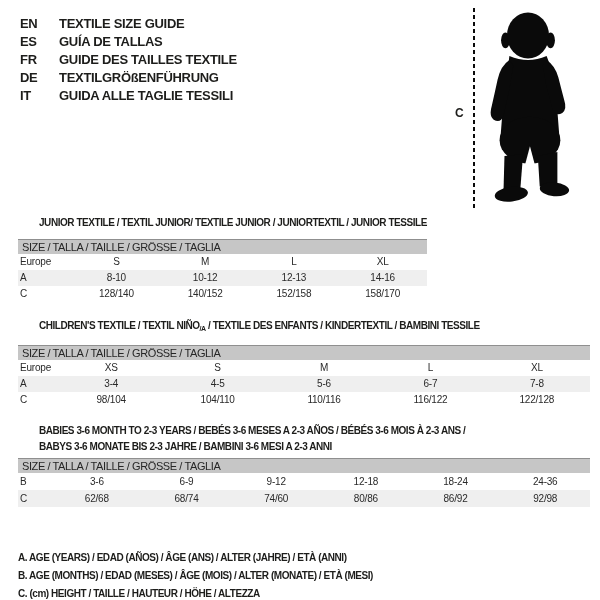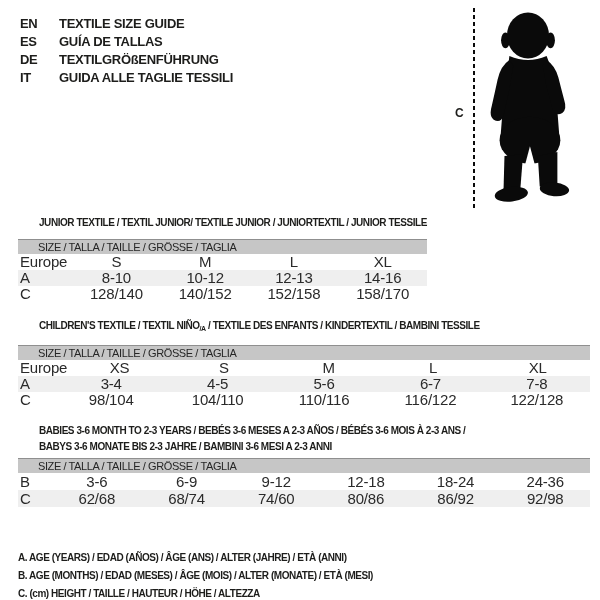--- a/index.html
+++ b/index.html
@@ -37,23 +37,23 @@
 
   
   .tbl{position:absolute;left:18px;}
   #table0{top:239px;width:409px;}
   #table1{top:345px;width:572px;}
   #table2{top:458px;width:572px;}
   .size-bar{
     height:14px;line-height:14px;
     background:var(--barbg,#c6c6c6);
     border-top:1px solid var(--barline,#8f8f8f);
-    font-size:11px;letter-spacing:-0.4px;padding-left:20px;color:#262626;
+    font-size:11px;letter-spacing:-0.4px;padding-left:4px;color:#262626;
   }
-  .row{display:flex;height:16px;line-height:16px;font-size:15px;letter-spacing:-0.2px;color:#2a2a2a;}
+  .row{display:flex;height:16px;line-height:16px;font-size:10px;letter-spacing:-0.2px;color:#2a2a2a;}
   #table2 .row{height:17px;line-height:17px;}
   .row.shaded{background:var(--shade,#efefef);}
   .cell{flex:1;text-align:center;}
   .cell.label{flex:0 0 52px;text-align:left;padding-left:2px;}
   #table1 .cell.label{flex:0 0 38px;}
   #table2 .cell.label{flex:0 0 32px;}
 
   
   .legend{position:absolute;left:18px;top:549px;font-size:10px;font-weight:bold;letter-spacing:-0.45px;line-height:18px;}
 </style>
@@ -63,20 +63,24 @@
 <div class="page">
 
   <div id="lang" class="lang">
       <div class="lang-row">
         <span class="lang-code">EN</span>
         <span class="lang-label">TEXTILE SIZE GUIDE</span>
       </div>
       <div class="lang-row">
         <span class="lang-code">ES</span>
         <span class="lang-label">GUÍA DE TALLAS</span>
+      </div>
+      <div class="lang-row">
+        <span class="lang-code">FR</span>
+        <span class="lang-label">GUIDE DES TAILLES TEXTILE</span>
       </div>
       <div class="lang-row">
         <span class="lang-code">DE</span>
         <span class="lang-label">TEXTILGRÖßENFÜHRUNG</span>
       </div>
       <div class="lang-row">
         <span class="lang-code">IT</span>
         <span class="lang-label">GUIDA ALLE TAGLIE TESSILI</span>
       </div>
     </div>

